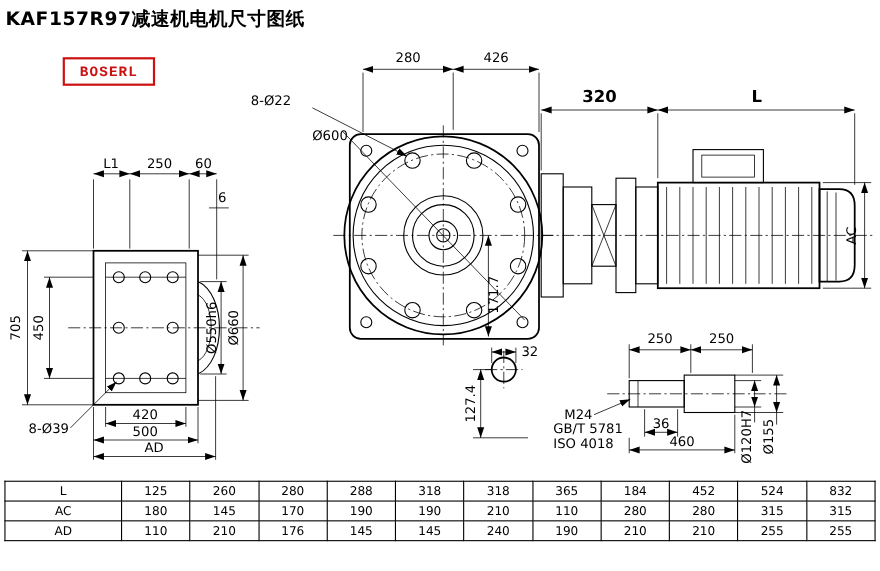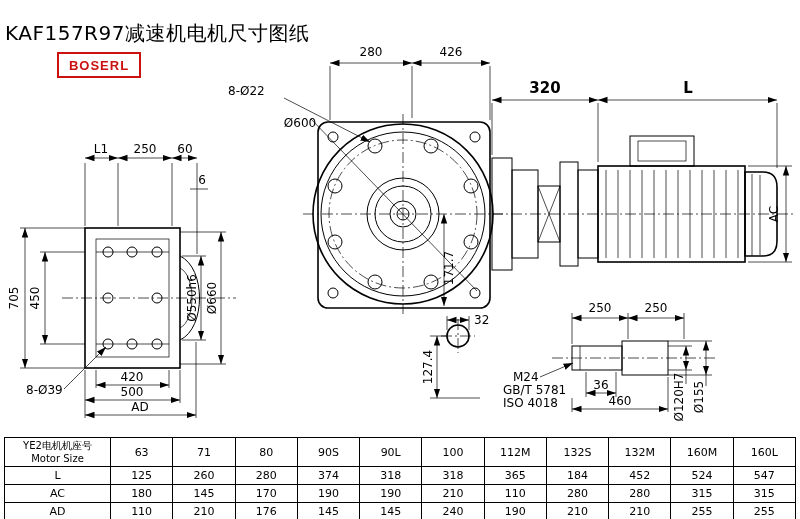--- a/index.html
+++ b/index.html
@@ -2,28 +2,28 @@
 <html style="--accent: #cc1111; --ink: #000000;"><head>
 <meta charset="utf-8">
 <style>
   :root { --accent: #cc1111; --ink: #000000; }
   html,body { margin:0; padding:0; }
   body {
     width:800px; height:519px; position:relative; background:#fff;
     font-family:"DejaVu Sans", sans-serif; color:var(--ink); overflow:hidden;
   }
   .title {
-    position:absolute; top:20px; left:5px; font-size:20px; font-weight:normal;
+    position:absolute; top:6px; left:5px; font-size:17px; font-weight:bold;
     letter-spacing:0.5px; white-space:nowrap;
   }
   .logo {
     position:absolute; top:52px; left:57px; width:80px; height:22px;
     border:2px solid var(--accent); color:var(--accent);
     display:flex; align-items:center; justify-content:center;
-    font-family:Liberation Sans, sans-serif; font-size:13px; font-weight:bold; letter-spacing:1px;
+    font-family:Liberation Mono, monospace; font-size:13px; font-weight:bold; letter-spacing:1px;
   }
   svg.draw { position:absolute; left:0; top:0; }
   svg .s  { stroke:#000; stroke-width:1; fill:none; }
   svg .s2 { stroke:#000; stroke-width:1.6; fill:none; }
   svg .t  { stroke:#000; stroke-width:0.7; fill:none; }
   svg .c  { stroke:#000; stroke-width:0.7; fill:none; stroke-dasharray:11 3 2 3; }
   svg .d  { stroke:#000; stroke-width:0.7; fill:none; marker-start:url(#arr); marker-end:url(#arr); }
   svg .dl { stroke:#000; stroke-width:0.7; fill:none; marker-end:url(#arr); }
   svg text { font-family:"DejaVu Sans", sans-serif; font-size:12px; fill:#000; }
   svg text.big { font-size:15px; font-weight:bold; }
@@ -267,50 +267,33 @@
       <col>
       <col>
       <col>
       <col>
       <col>
       <col>
       <col>
       <col>
   </colgroup>
   <tbody>
-  <tr class="hdr">
-    <td class="hcell">
-      <div>YE2电机机座号</div>
-      <div>Motor Size</div>
-    </td>
-    <td>63</td>
-    <td>71</td>
-    <td>80</td>
-    <td>90S</td>
-    <td>90L</td>
-    <td>100</td>
-    <td>112M</td>
-    <td>132S</td>
-    <td>132M</td>
-    <td>160M</td>
-    <td>160L</td>
-  </tr>
   <tr>
     <td>L</td>
     <td>125</td>
     <td>260</td>
     <td>280</td>
-    <td>374</td>
+    <td>288</td>
     <td>318</td>
     <td>318</td>
     <td>365</td>
     <td>184</td>
     <td>452</td>
     <td>524</td>
-    <td>547</td>
+    <td>832</td>
   </tr>
   <tr>
     <td>AC</td>
     <td>180</td>
     <td>145</td>
     <td>170</td>
     <td>190</td>
     <td>190</td>
     <td>210</td>
     <td>110</td>

